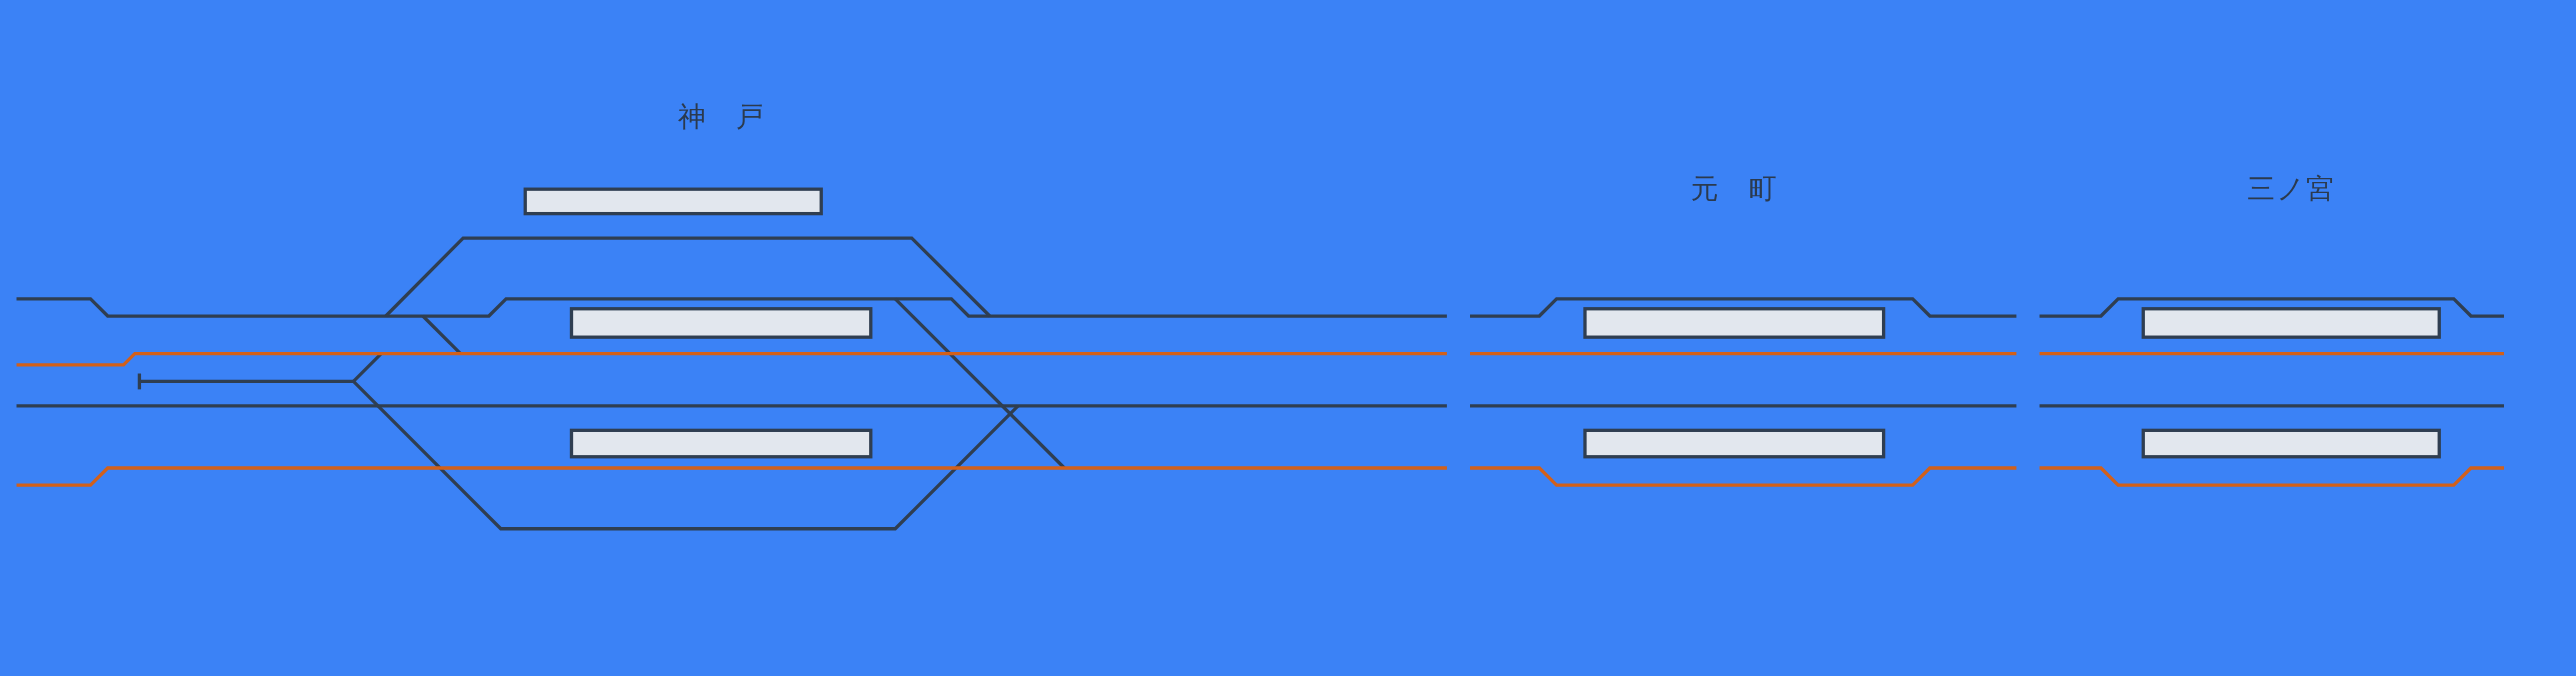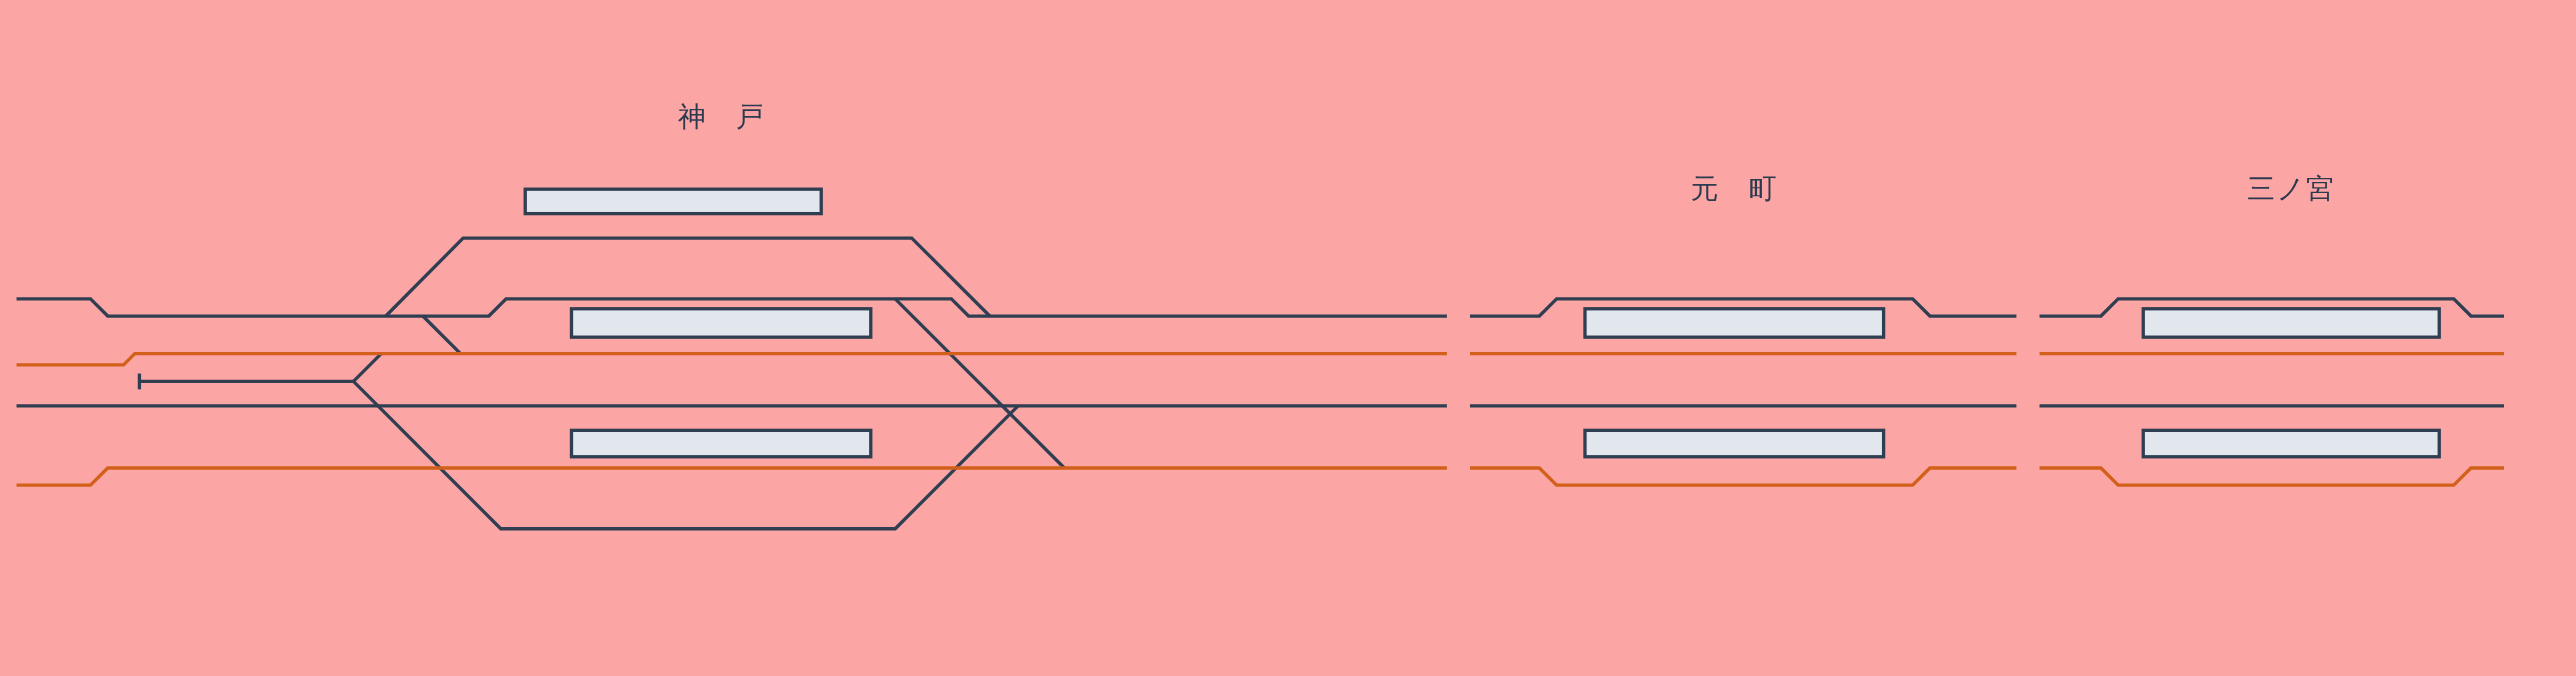--- a/index.html
+++ b/index.html
@@ -4,21 +4,21 @@
 <style>
   html, body {
     margin: 0;
     padding: 0;
     background: #f6f7f8;
   }
   .stage {
     position: relative;
     width: 2576px;
     height: 677px;
-    background: #fca5a5;
+    background: #3b82f6;
     overflow: hidden;
   }
   svg {
     display: block;
     position: absolute;
     top: 0;
     left: 0;
   }
   .station-label {
     font-family: "Liberation Sans", "DejaVu Sans", sans-serif;

